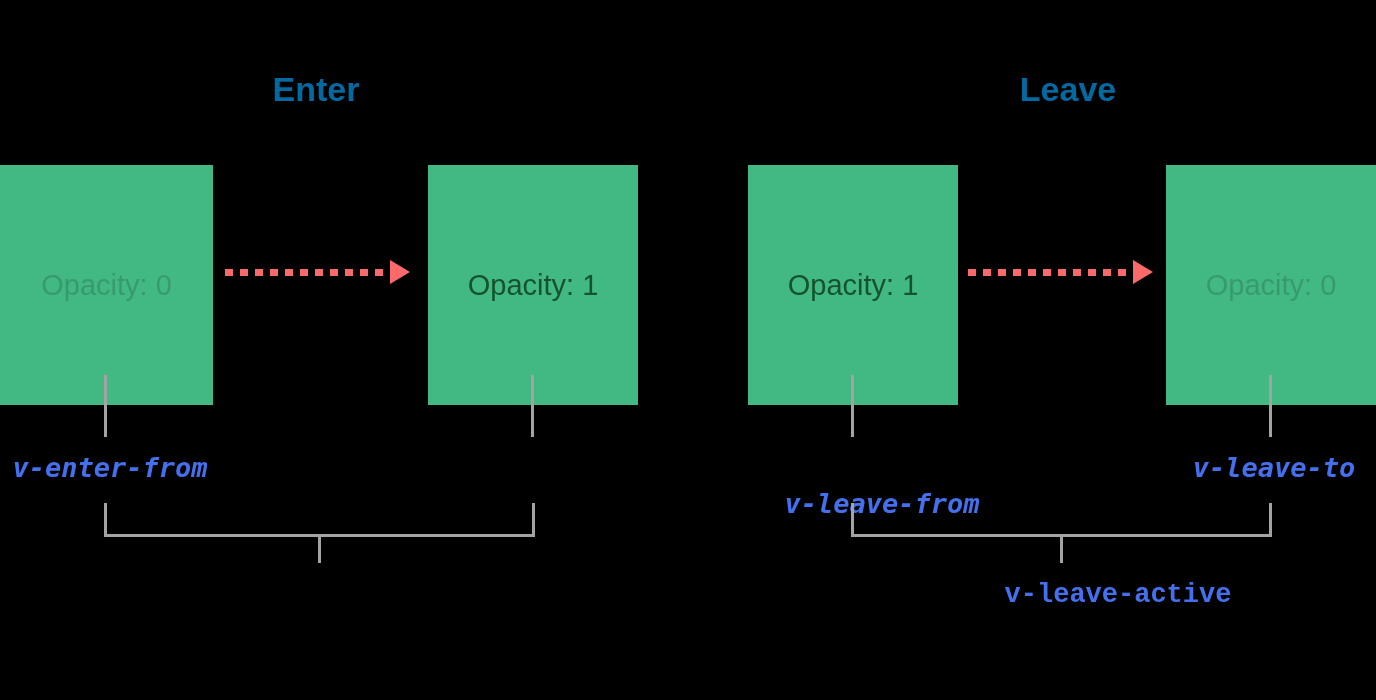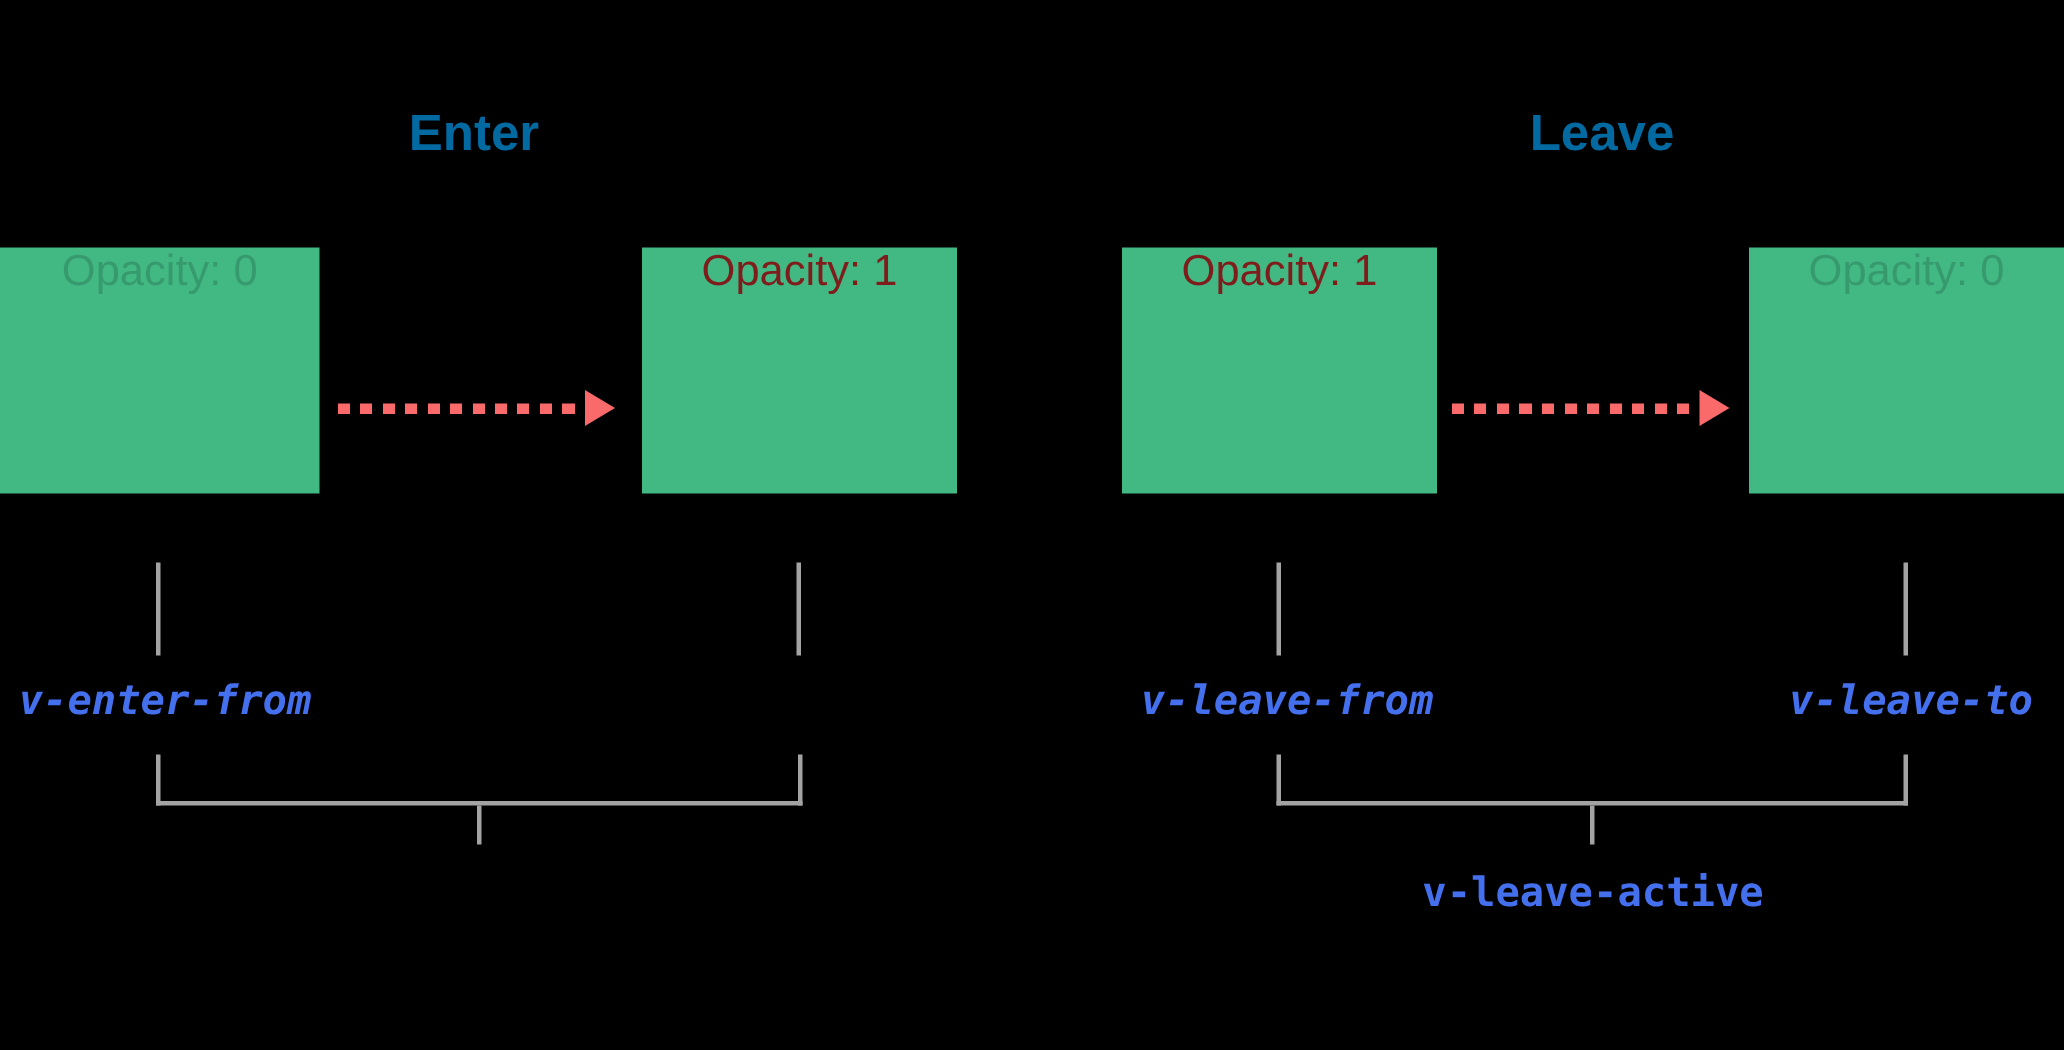--- a/index.html
+++ b/index.html
@@ -22,33 +22,33 @@
     color: #0369a1;
     white-space: nowrap;
   }
   .t-enter { left: 316px; }
   .t-leave { left: 1068px; }
 
   
   .box {
     position: absolute;
     top: 165px;
-    height: 164px;
+    height: 240px;
     background: #42b883;
     display: flex;
-    align-items: flex-start;
+    align-items: center;
     justify-content: center;
   }
   .b1 { left: 0;      width: 213px; }
   .b2 { left: 428px;  width: 210px; }
   .b3 { left: 748px;  width: 210px; }
   .b4 { left: 1166px; width: 210px; }
   .box-label {
     font-size: 29px;
-    color: #7f1d1d;
+    color: #14532d;
     white-space: nowrap;
   }
   .box-label.muted { color: rgba(0,0,0,0.16); }
 
   
   .arrow {
     position: absolute;
     top: 260px;
     width: 185px;
     height: 24px;
@@ -89,21 +89,21 @@
     transform: translateX(-50%);
     font-family: "DejaVu Sans Mono", "Liberation Mono", monospace;
     font-size: 27px;
     font-weight: bold;
     color: #4470ee;
     white-space: nowrap;
   }
   .row1 { top: 452px; font-style: italic; }
   .c1 { left: 110px; }
   .c2 { left: 538px; }
-  .c3 { left: 858px; }
+  .c3 { left: 882px; margin-top: 36px; }
   .c4 { left: 1274px; }
 
   
   .bracket {
     position: absolute;
     top: 503px;
     height: 34px;
     border-left: 3px solid #a3a3a3;
     border-right: 3px solid #a3a3a3;
     border-bottom: 3px solid #a3a3a3;
@@ -115,21 +115,21 @@
     position: absolute;
     top: 537px;
     width: 3px;
     height: 26px;
     background: #a3a3a3;
   }
   .st1 { left: 318px; }
   .st2 { left: 1060px; }
   .active-lbl { top: 580px; }
   .c5 { left: 324px; }
-  .c6 { left: 1062px; }
+  .c6 { left: 1118px; font-family: Liberation Mono, monospace; }
 </style>
 </head>
 <body>
 
 <div class="canvas">
 
   <div class="sec-title t-enter">Enter</div>
   <div class="sec-title t-leave">Leave</div>
 
   <div class="box b1">

